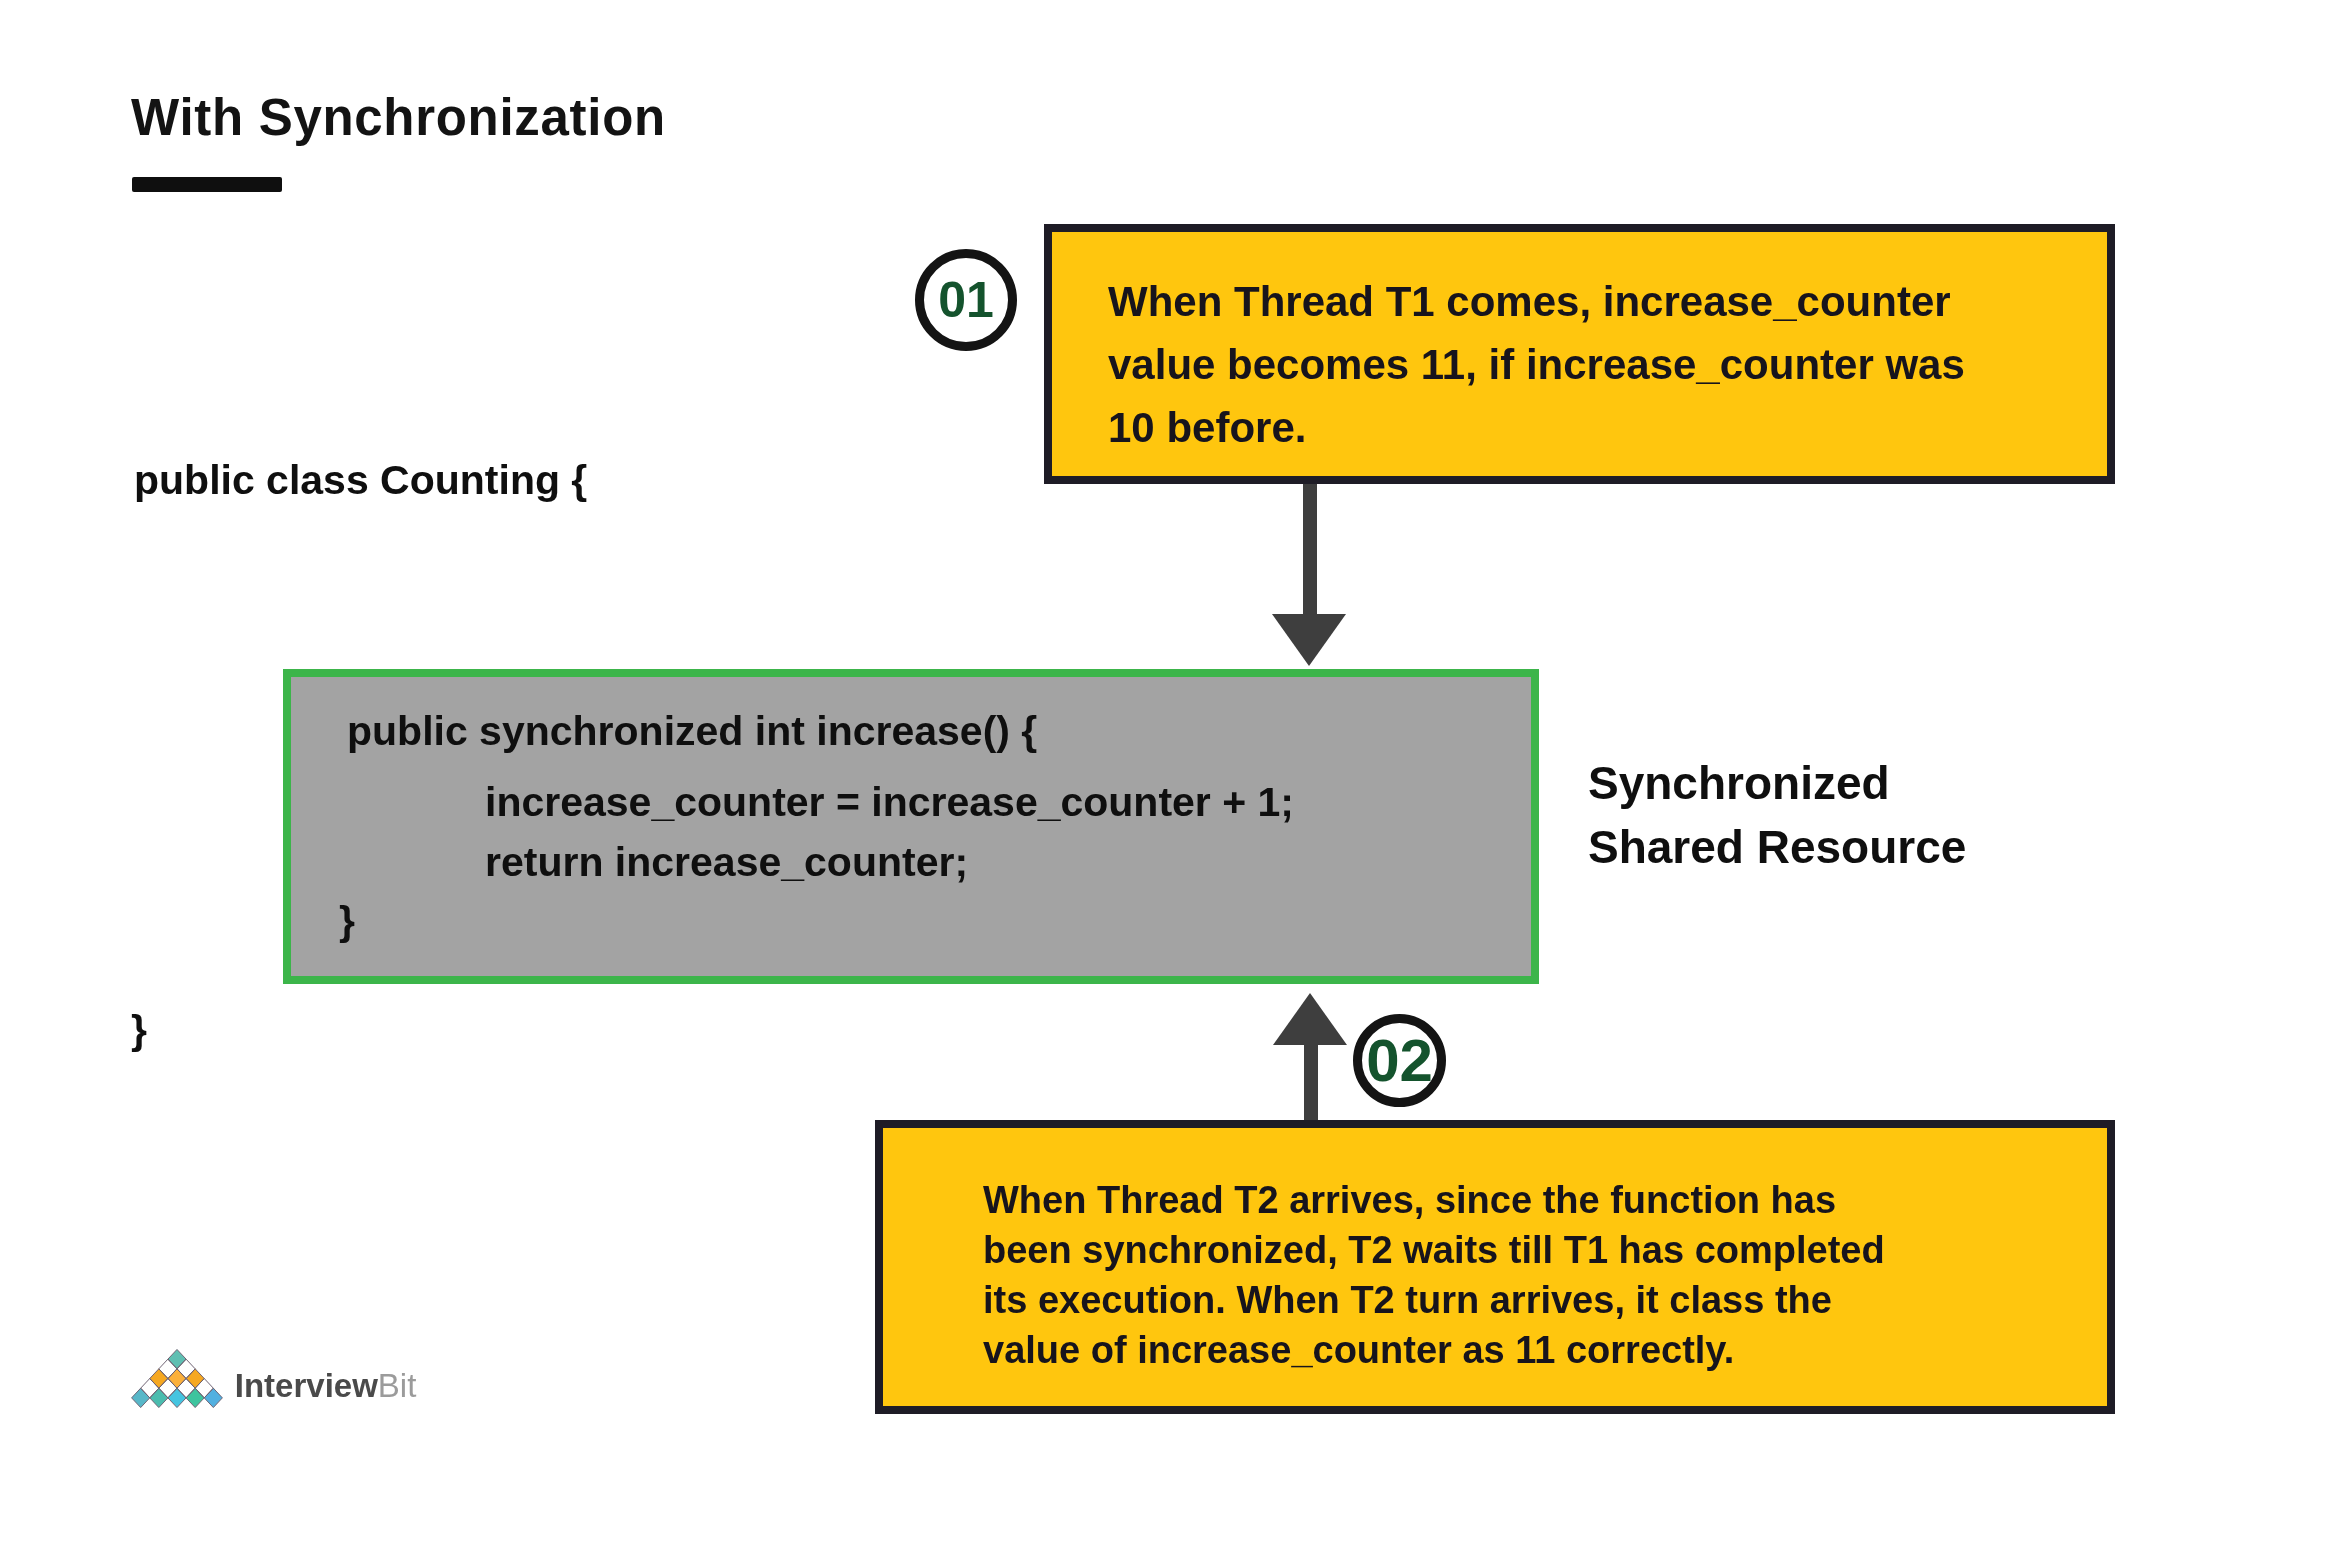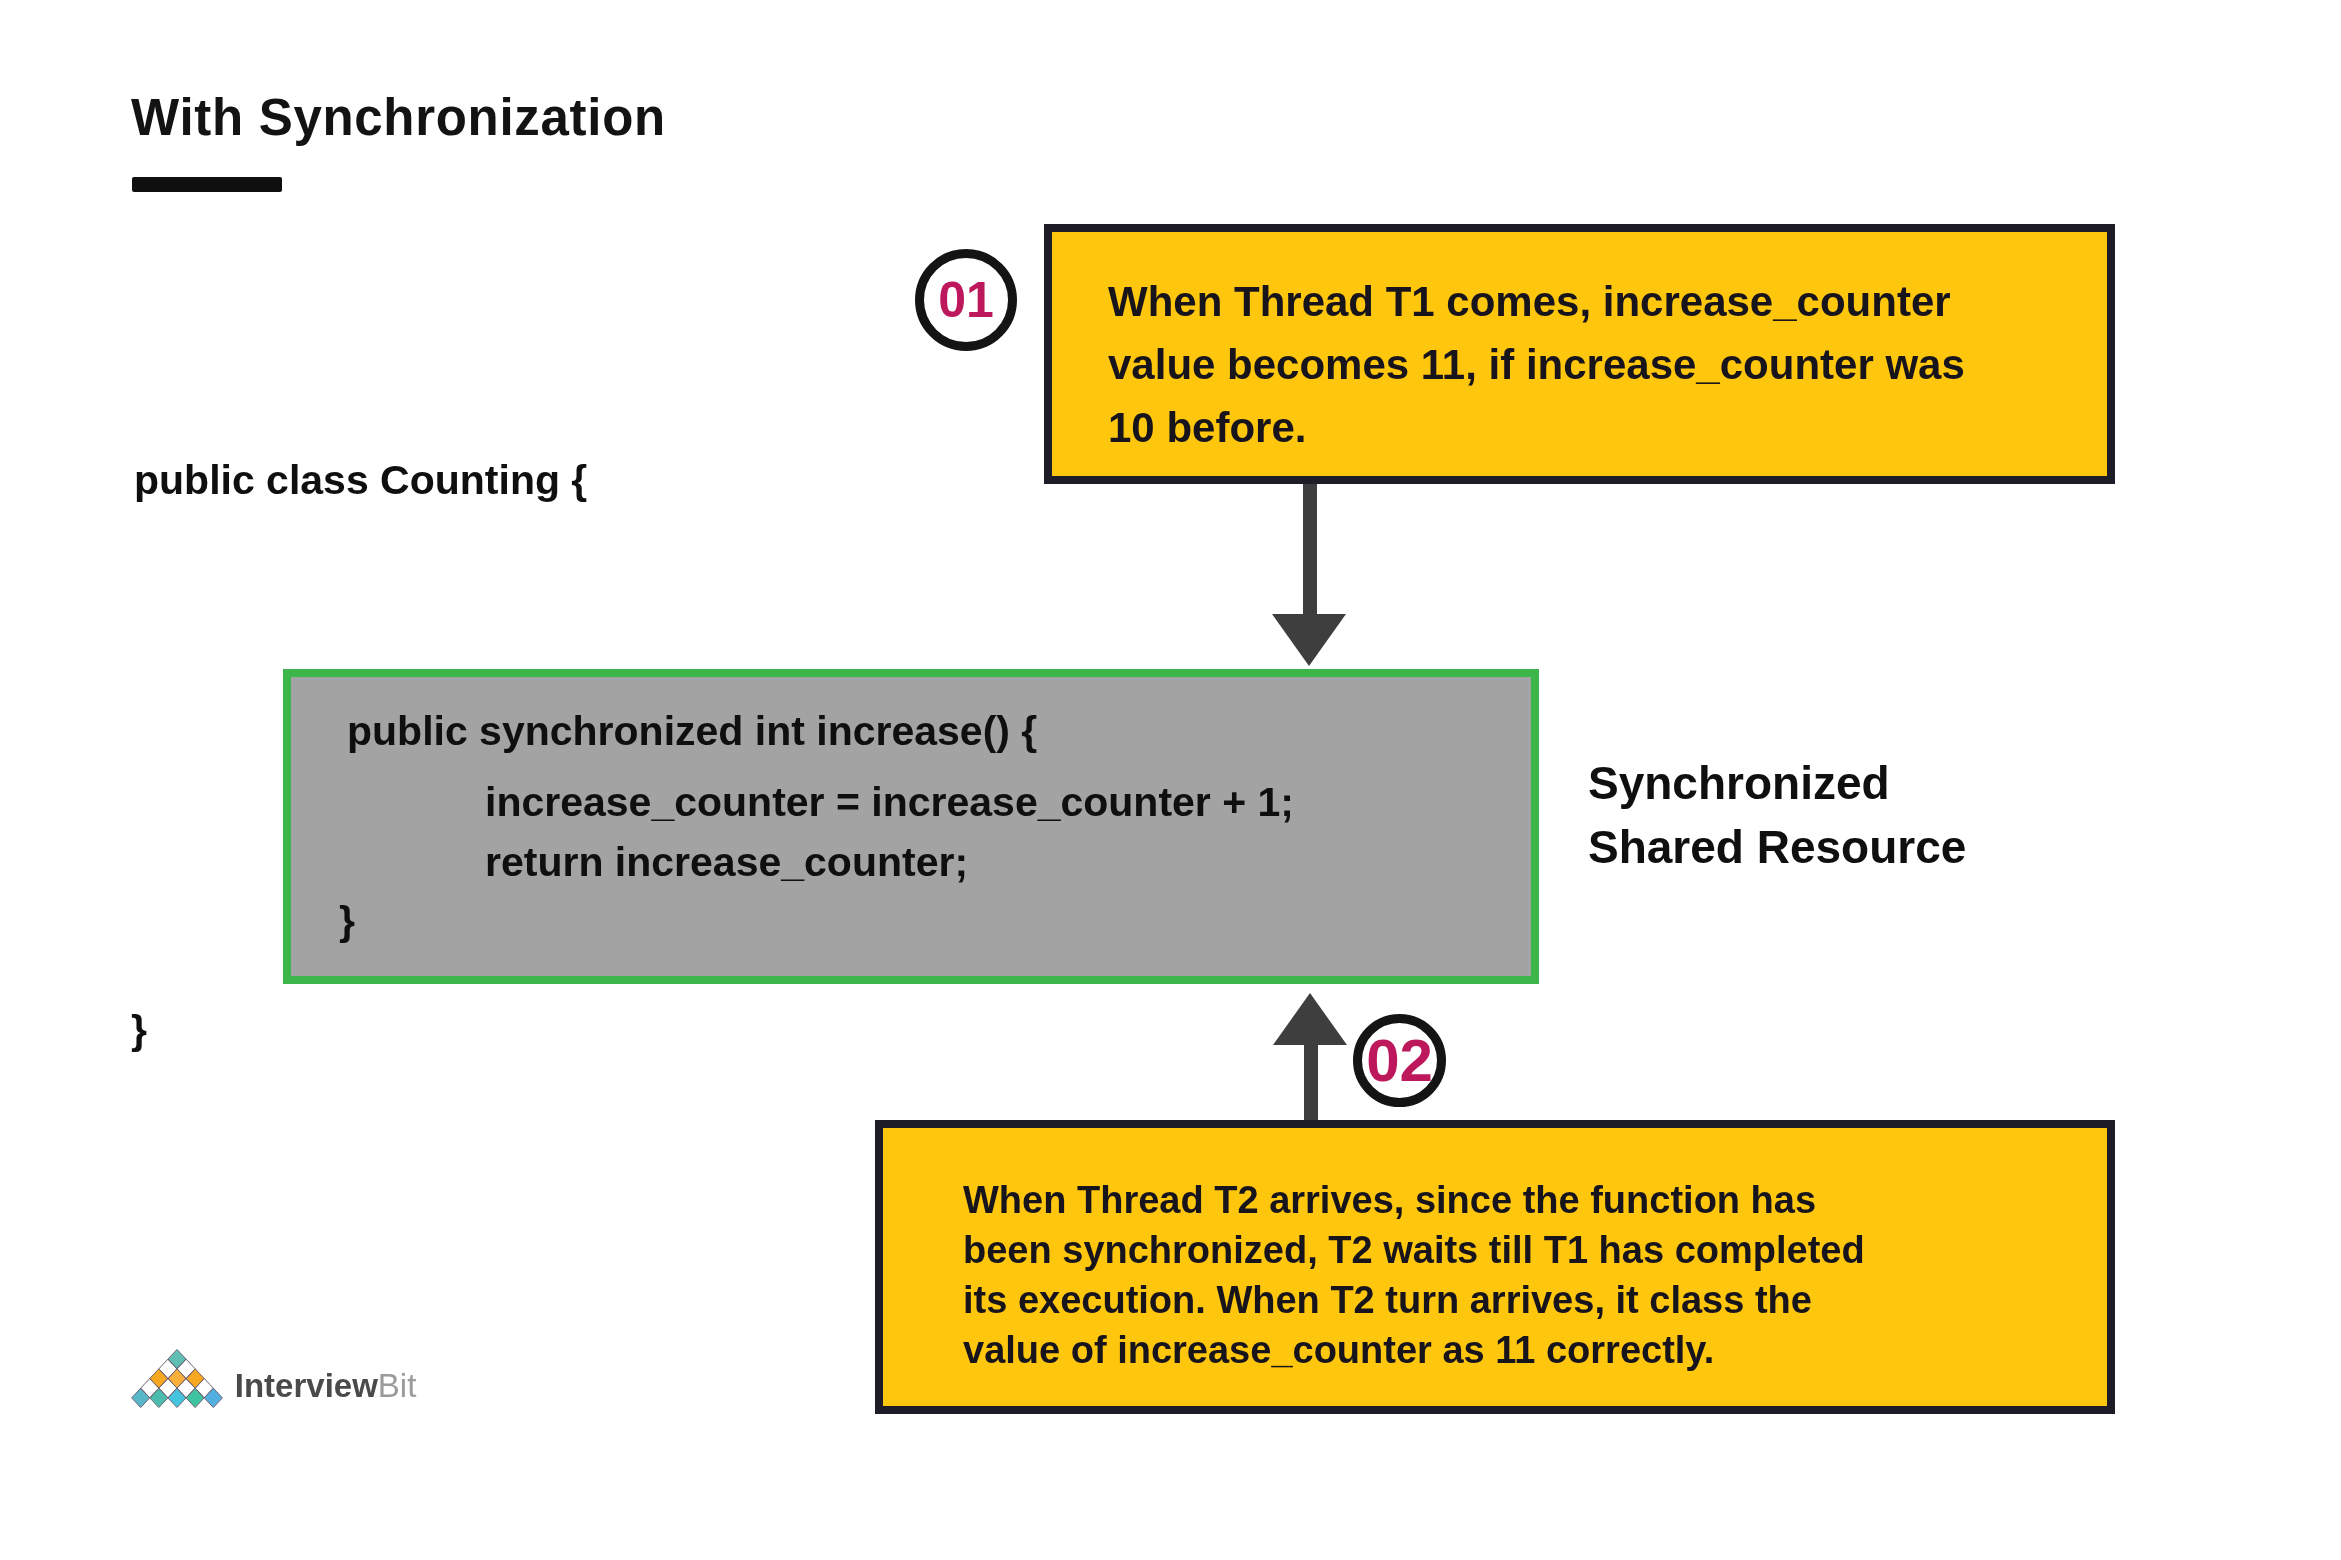--- a/index.html
+++ b/index.html
@@ -44,30 +44,30 @@
     box-sizing: border-box;
   }
   .callout-1 { left: 1044px; top: 224px; width: 1071px; height: 260px; }
   .callout-2 { left: 875px; top: 1120px; width: 1240px; height: 294px; }
   .callout-line {
     font-weight: 700; color: #17141c; white-space: nowrap;
   }
   .callout-1 .callout-text { margin: 38px 26px 0 56px; }
   .callout-1 .callout-line { font-size: 42px; line-height: 63px; }
   .callout-2 .callout-text { margin: 47px 26px 0 80px; }
-  .callout-2 .callout-line { font-size: 38px; line-height: 50px; }
+  .callout-2 .callout-line { font-size: 38px; line-height: 50px; margin-left: 20px; }
 
   
   .step-circle {
     box-sizing: border-box;
     border: 9.2px solid #141414;
     border-radius: 50%;
     background: #ffffff;
     display: flex; align-items: center; justify-content: center;
-    font-weight: 700; color: #be185d;
+    font-weight: 700; color: #14532d;
   }
   .step-1 { left: 915px; top: 249px;  width: 102px; height: 102px; font-size: 50px; }
   .step-2 { left: 1353px; top: 1014px; width: 93px; height: 93px; font-size: 60px; }
 
   
   .arrow-shaft { background: #3e3e3e; width: 13.7px; }
   .arrow-down-shaft { left: 1303px; top: 484px;  height: 132px; }
   .arrow-up-shaft   { left: 1304px; top: 1043px; height: 80px; }
   .arrow-head { width: 0; height: 0; }
   .arrow-down-head {

